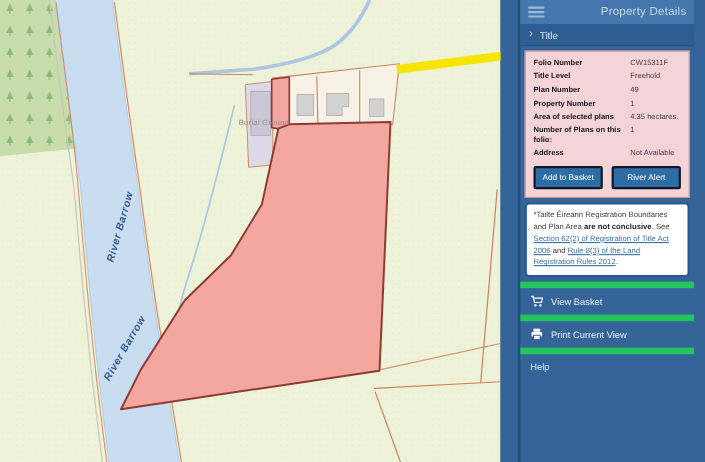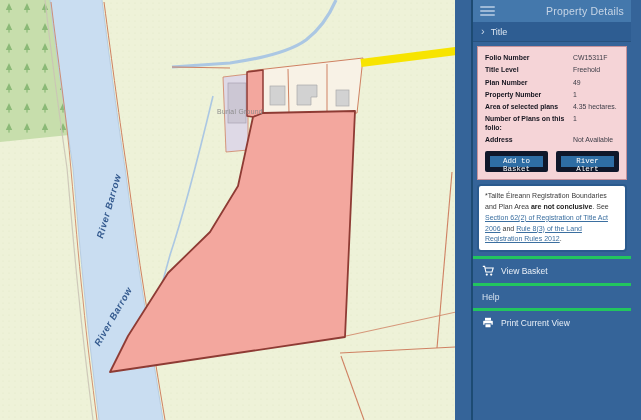--- a/index.html
+++ b/index.html
@@ -17,27 +17,27 @@
   .hamburger span{display:block;width:15px;height:2px;background:#9db9d7;margin:2px 0;border-radius:1px;}
   .sb-title{font-size:10.5px;color:#c7d5e6;letter-spacing:.2px;}
   .back-row{height:19px;background:#2e5d92;color:#dbe5f0;font-size:9px;display:flex;align-items:center;gap:6px;padding:0 8px;border-bottom:1px solid #27527f;cursor:pointer;}
   .chev{font-size:11px;line-height:1;color:#c9d7e8;}
 
   .details-card{margin:4px;background:#f5d4d7;border:1px solid #c5939b;padding:5px 7px 7px 7px;}
   .drow{display:grid;grid-template-columns:88px 1fr;font-size:6.9px;line-height:1.35;padding:1.4px 0;}
   .dlabel{font-weight:bold;color:#15151f;padding-right:4px;}
   .dval{color:#3c3c46;}
   .btn-row{display:flex;gap:8px;margin-top:5px;}
-  .btn-row button{flex:1;height:21px;background:#2e6da4;color:#fff;border:5px solid #0f172a;font-size:7.5px;font-family:Liberation Mono, monospace;border-radius:2px;cursor:pointer;}
+  .btn-row button{flex:1;height:21px;background:#2e6da4;color:#fff;border:2px solid #0f172a;font-size:7.5px;font-family:Liberation Sans, sans-serif;border-radius:2px;cursor:pointer;}
 
   .disclaimer{margin:4px;background:#ffffff;border:2px solid #2a5a8e;border-radius:4px;padding:5px 6px;font-size:7px;color:#3a3a3a;line-height:1.55;}
   .disclaimer b{color:#222;}
   .disclaimer a{color:#3b6fa0;text-decoration:underline;cursor:pointer;}
 
-  .menu-row{display:flex;align-items:center;gap:7px;padding:6px 9px;font-size:8.5px;color:#e8eff7;border-top:3px solid #22c55e;cursor:pointer;}
+  .menu-row{display:flex;align-items:center;gap:7px;padding:6px 9px;font-size:8.5px;color:#e8eff7;border-top:6px solid #22c55e;cursor:pointer;}
   .menu-row.help{color:#d9e4f0;}
   .menu-ico{width:12px;height:12px;flex:0 0 12px;}
 </style>
 </head>
 <body>
 
 <div class="app">
 
   <div class="map">
     <svg width="455" height="420" viewBox="0 0 455 420" xmlns="http://www.w3.org/2000/svg">
@@ -165,27 +165,27 @@
 
     <div class="menu-row">
       <svg class="menu-ico" viewBox="0 0 12 12">
         <path d="M0.8 1.4 H2.6 L3.9 7 H10 L11.2 3 H3.1" fill="none" stroke="#ffffff" stroke-width="1.1"></path>
         <circle cx="4.8" cy="9.6" r="1.1" fill="#ffffff"></circle>
         <circle cx="9.2" cy="9.6" r="1.1" fill="#ffffff"></circle>
       </svg>
       <span>View Basket</span>
     </div>
 
-    <div class="menu-row help">
-      <span>Help</span>
-    </div>
-
     <div class="menu-row">
       <svg class="menu-ico" viewBox="0 0 12 12">
         <rect x="3" y="0.8" width="6" height="2.8" fill="#ffffff"></rect>
         <rect x="1.2" y="3.8" width="9.6" height="4" rx="0.6" fill="#ffffff"></rect>
         <rect x="3" y="6.8" width="6" height="4" fill="#ffffff" stroke="#2e5d92" stroke-width="0.9"></rect>
       </svg>
       <span>Print Current View</span>
     </div>
 
+    <div class="menu-row help">
+      <span>Help</span>
+    </div>
+
   </aside>
 </div>
 
 </body></html>

